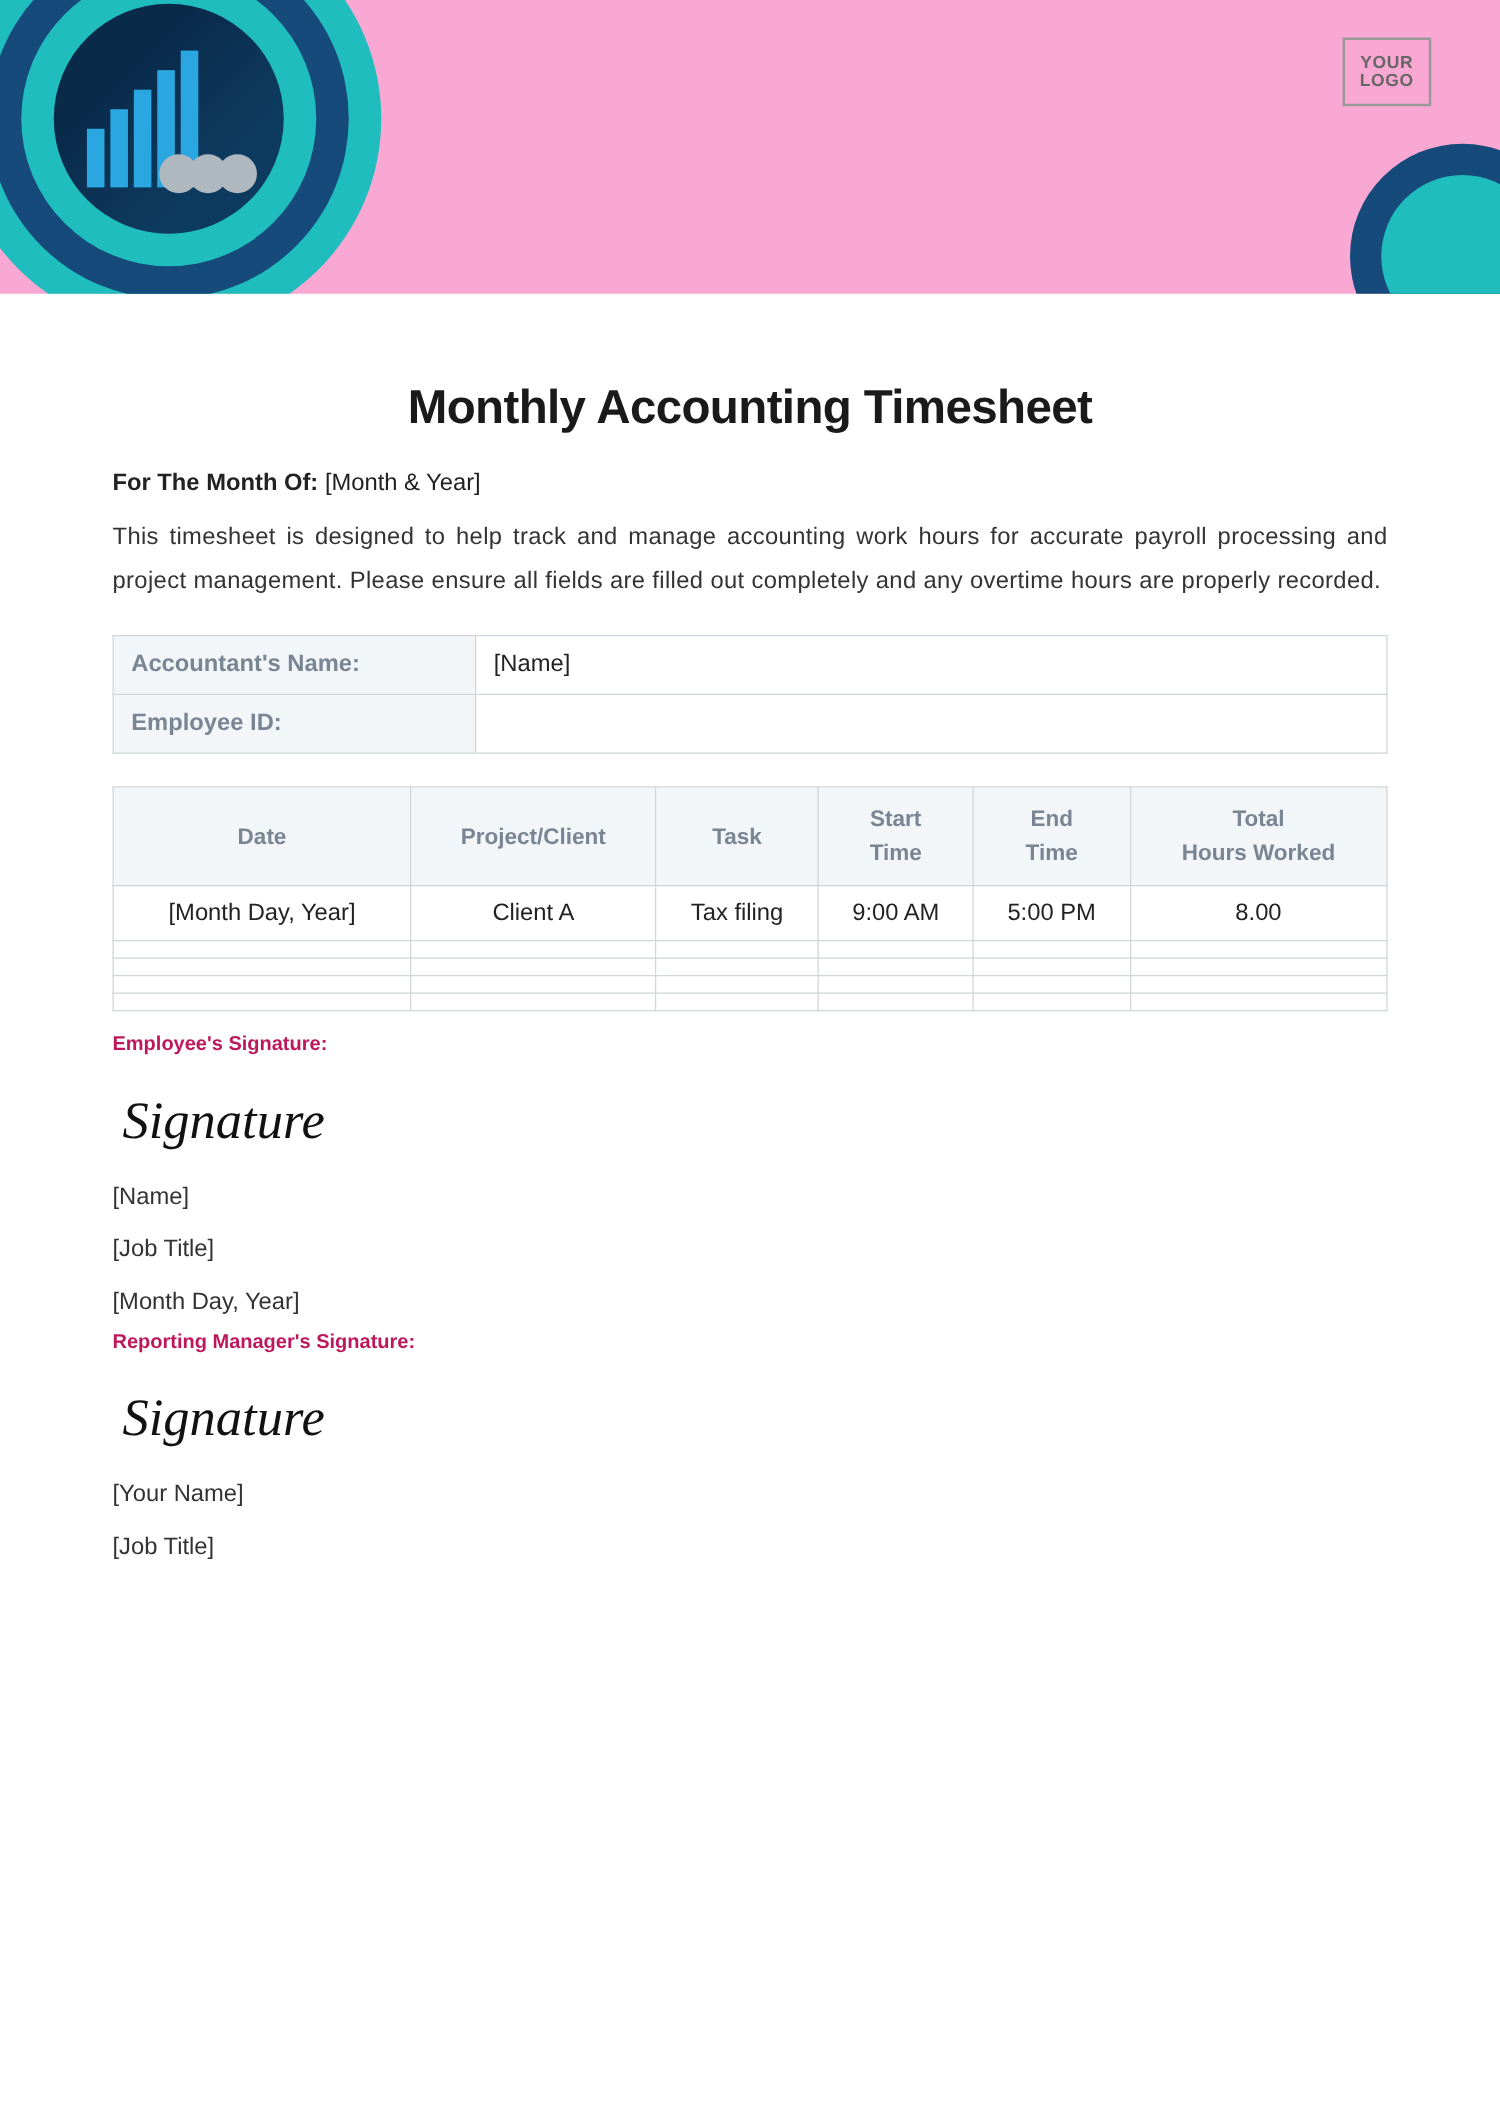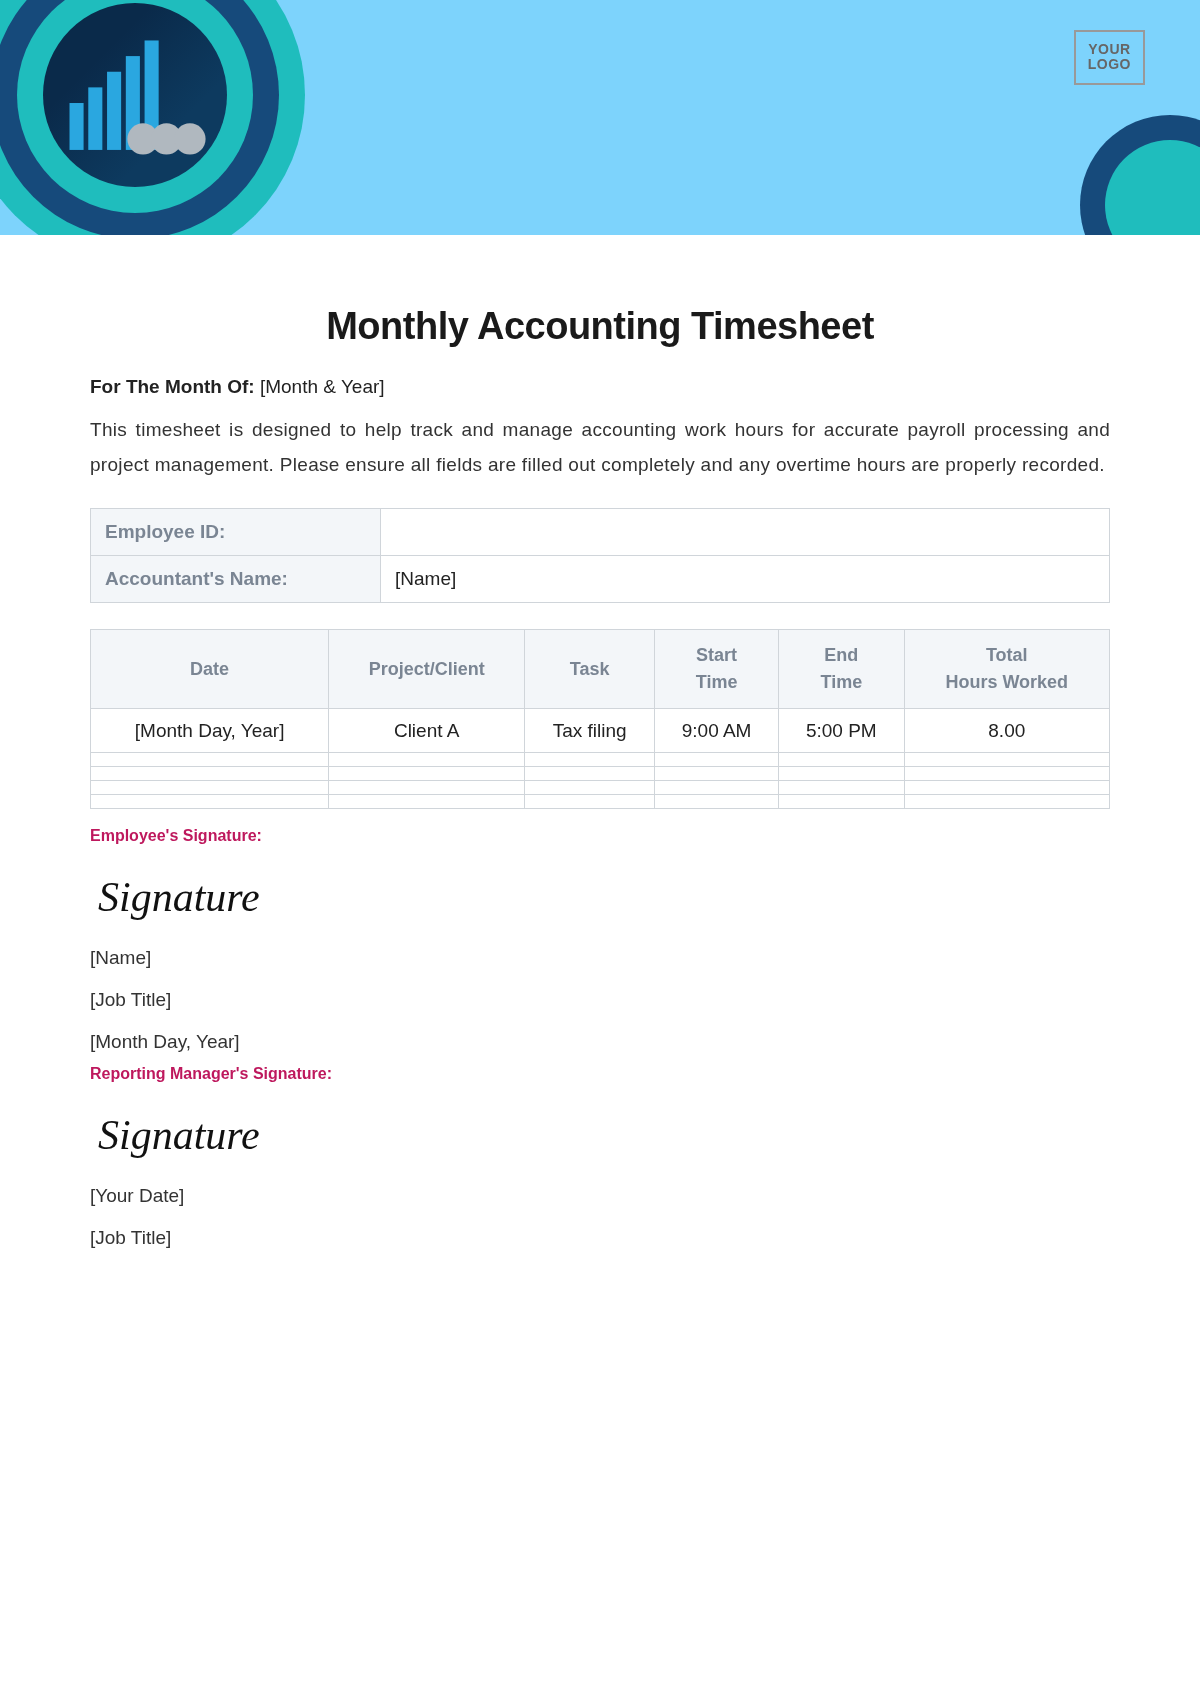--- a/index.html
+++ b/index.html
@@ -3,21 +3,21 @@
 <meta charset="utf-8">
 <style>
   * { box-sizing: border-box; margin: 0; padding: 0; }
   body {
     font-family: Arial, Helvetica, sans-serif;
     background: #fff;
     width: 1200px;
     color: #222;
   }
   .header {
-    background: #7dd3fc;
+    background: #f9a8d4;
     height: 235px;
     position: relative;
     overflow: hidden;
   }
   .circle-graphic {
     position: absolute;
     top: -75px;
     left: -35px;
     width: 340px;
     height: 340px;
@@ -220,26 +220,26 @@
   <div class="month-line">
     <span class="lbl">For The Month Of:</span>
     <span>[Month &amp; Year]</span>
   </div>
 
   <p class="desc">This timesheet is designed to help track and manage accounting work hours for accurate payroll processing and project management. Please ensure all fields are filled out completely and any overtime hours are properly recorded.</p>
 
   <table class="info-table">
     <tbody>
         <tr>
+      <td class="label">Accountant's Name:</td>
+      <td>[Name]</td>
+    </tr>
+    <tr>
       <td class="label">Employee ID:</td>
       <td></td>
-    </tr>
-    <tr>
-      <td class="label">Accountant's Name:</td>
-      <td>[Name]</td>
     </tr>
   </tbody>
     </table>
 
   <table class="time-table">
     <thead>
       <tr>
         <th>Date</th>
         <th>Project/Client</th>
         <th>Task</th>
@@ -296,16 +296,16 @@
     <div class="sig-label">Employee's Signature:</div>
     <div class="signature">Signature</div>
     <div class="sig-field">[Name]</div>
     <div class="sig-field">[Job Title]</div>
     <div class="sig-field">[Month Day, Year]</div>
   </div>
 
   <div class="sig-section" style="margin-top:12px">
     <div class="sig-label">Reporting Manager's Signature:</div>
     <div class="signature">Signature</div>
-    <div class="sig-field">[Your Date]</div>
+    <div class="sig-field">[Your Name]</div>
     <div class="sig-field">[Job Title]</div>
   </div>
 </div>
 
 </body></html>

